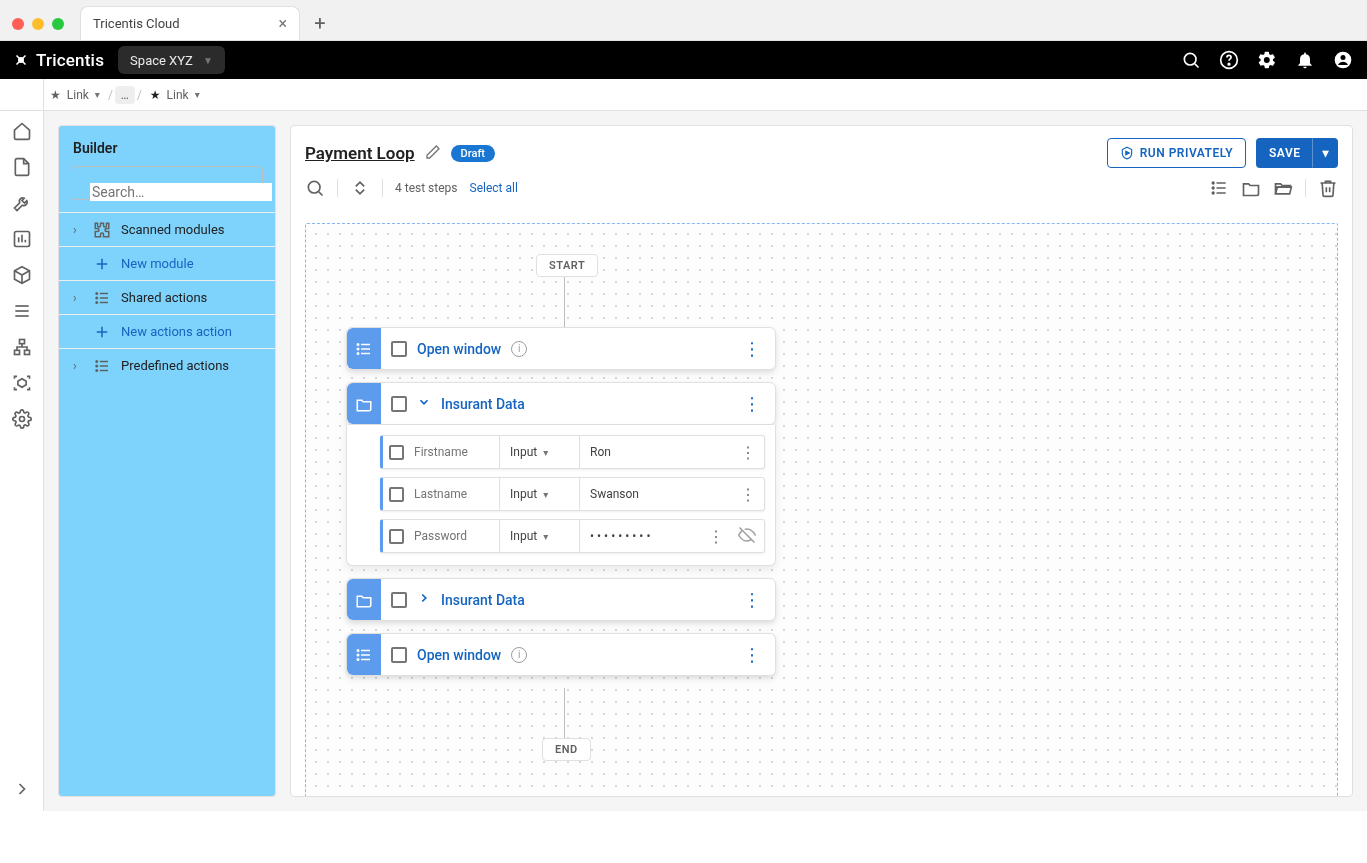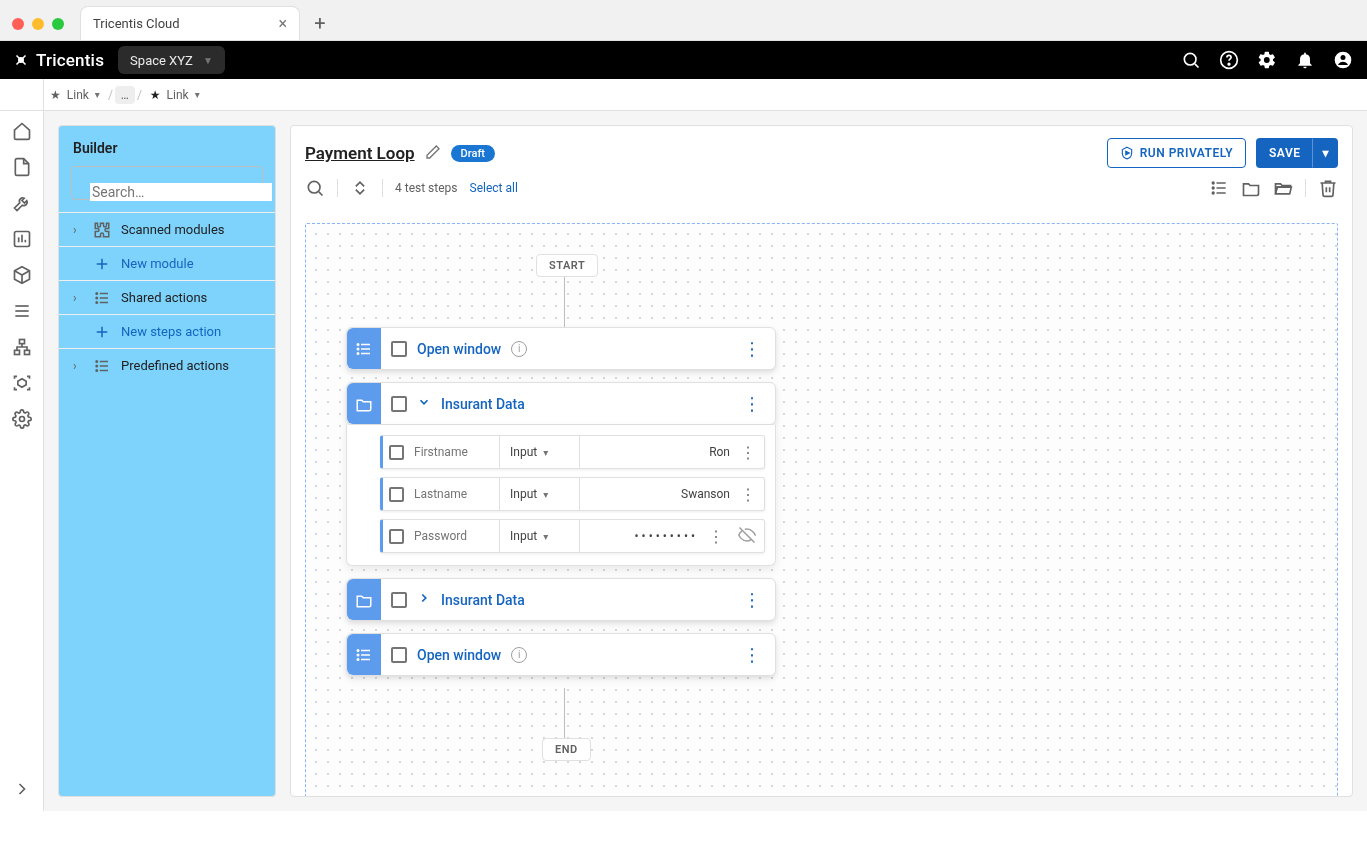--- a/index.html
+++ b/index.html
@@ -97,21 +97,21 @@
   .mc-toolbar .ti{width:20px;height:20px;display:flex;align-items:center;justify-content:center;color:var(--grey-700);cursor:pointer;}
   .mc-toolbar .divider{width:1px;height:18px;background:var(--grey-300);}
   .mc-toolbar a{color:var(--accent);text-decoration:none;cursor:pointer;}
   .mc-toolbar .sp{flex:1;}
 
   
   .canvas-wrap{flex:1;padding:14px;overflow:auto;}
   .canvas{border:1px dashed #8ab4f8;border-radius:2px;min-height:560px;position:relative;
     background-image:radial-gradient(circle,#d0d7de 1px,transparent 1px);
     background-size:12px 12px;background-position:4px 4px;background-color:#fdfdfd;
-    padding:30px 20px 40px;text-align:right;}
+    padding:30px 20px 40px;}
   .flow-col{display:flex;flex-direction:column;align-items:flex-start;width:460px;margin-left:20px;}
   .node-chip{background:#fff;border:1px solid var(--grey-300);border-radius:4px;padding:4px 12px;font-size:11px;font-weight:600;letter-spacing:.5px;color:var(--grey-700);align-self:flex-start;margin-left:190px;}
   .conn{width:1px;background:var(--grey-400);height:50px;margin-left:218px;}
 
   .step{background:#fff;border:1px solid var(--grey-300);border-radius:6px;box-shadow:0 2px 4px rgba(0,0,0,.08),0 4px 10px rgba(0,0,0,.06);display:flex;align-items:stretch;width:430px;margin-bottom:12px;}
   .step .handle{width:34px;background:#5d9cec;border-radius:6px 0 0 6px;display:flex;align-items:center;justify-content:center;color:#fff;}
   .step .body{flex:1;display:flex;align-items:center;padding:10px 10px;gap:10px;}
   .step .cb{width:16px;height:16px;border:2px solid var(--grey-600);border-radius:2px;}
   .step .label{color:var(--accent);font-size:14px;font-weight:500;}
   .step .info{width:16px;height:16px;border:1px solid var(--grey-500);border-radius:50%;display:flex;align-items:center;justify-content:center;font-size:10px;color:var(--grey-500);}
@@ -330,21 +330,21 @@
         <span>Shared actions</span>
       </div>
       <div class="row link">
         <span class="chev"></span>
         <span class="ric">
             <svg viewBox="0 0 24 24" stroke="currentColor" stroke-width="2">
               <line x1="12" y1="5" x2="12" y2="19"></line>
               <line x1="5" y1="12" x2="19" y2="12"></line>
             </svg>
           </span>
-        <span>New steps action</span>
+        <span>New actions action</span>
       </div>
       <div class="row">
         <span class="chev">›</span>
         <span class="ric">
             <svg viewBox="0 0 24 24" fill="none" stroke="currentColor" stroke-width="2">
               <line x1="9" y1="6" x2="20" y2="6"></line>
               <line x1="9" y1="12" x2="20" y2="12"></line>
               <line x1="9" y1="18" x2="20" y2="18"></line>
               <circle cx="5" cy="6" r="1"></circle>
               <circle cx="5" cy="12" r="1"></circle>

